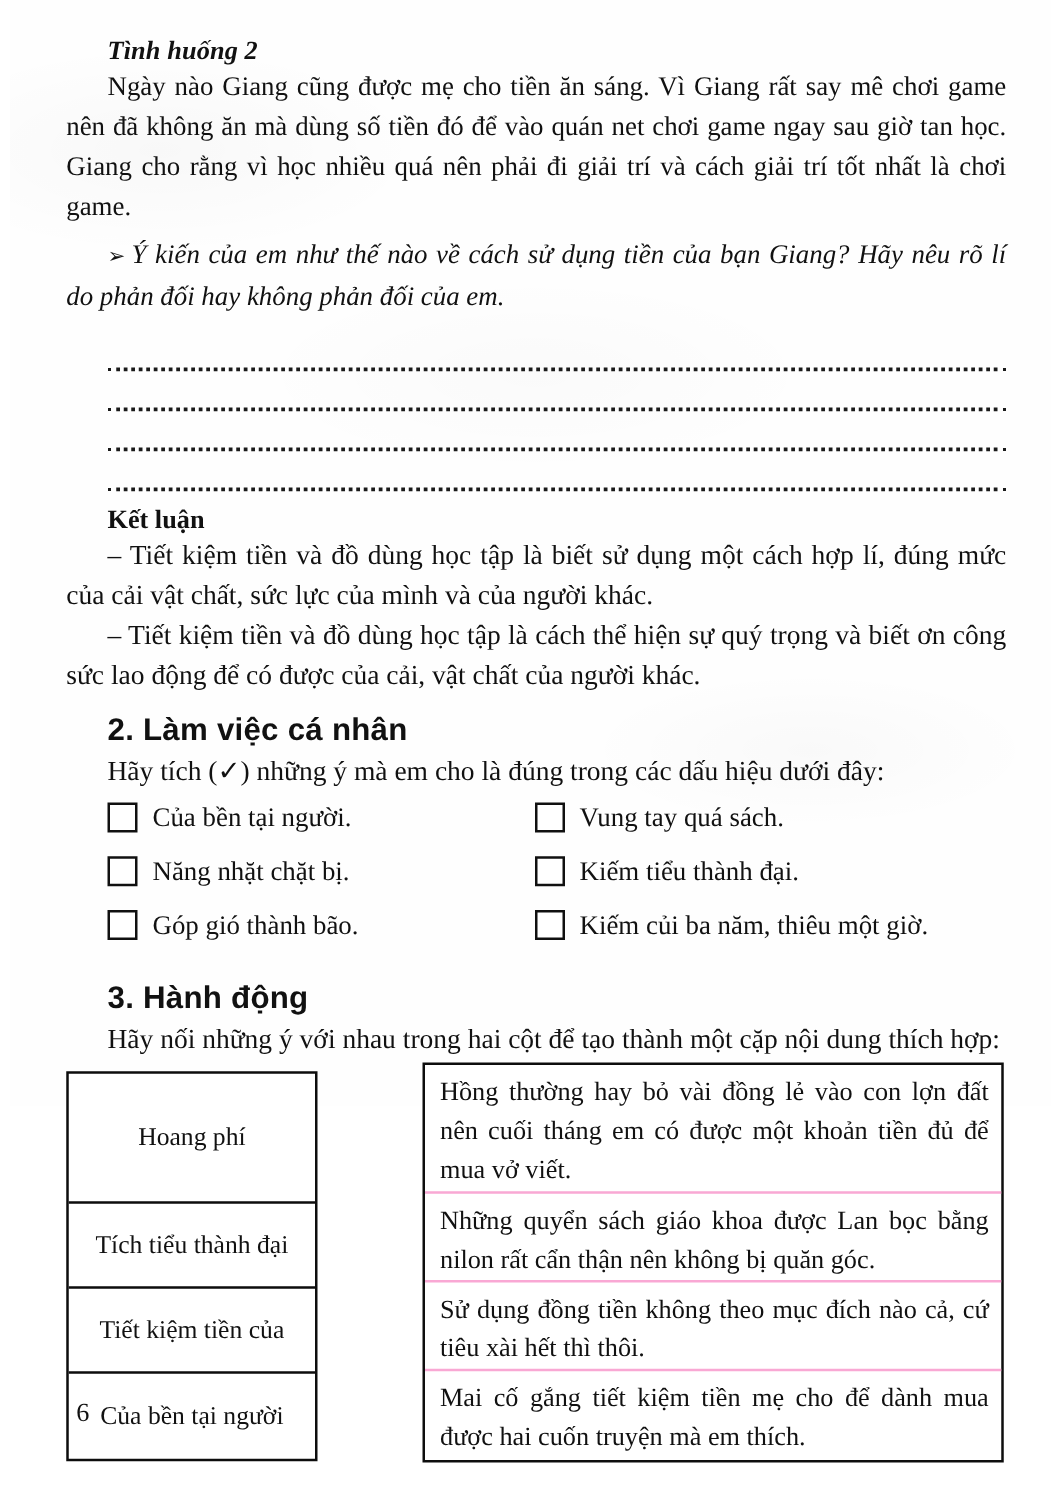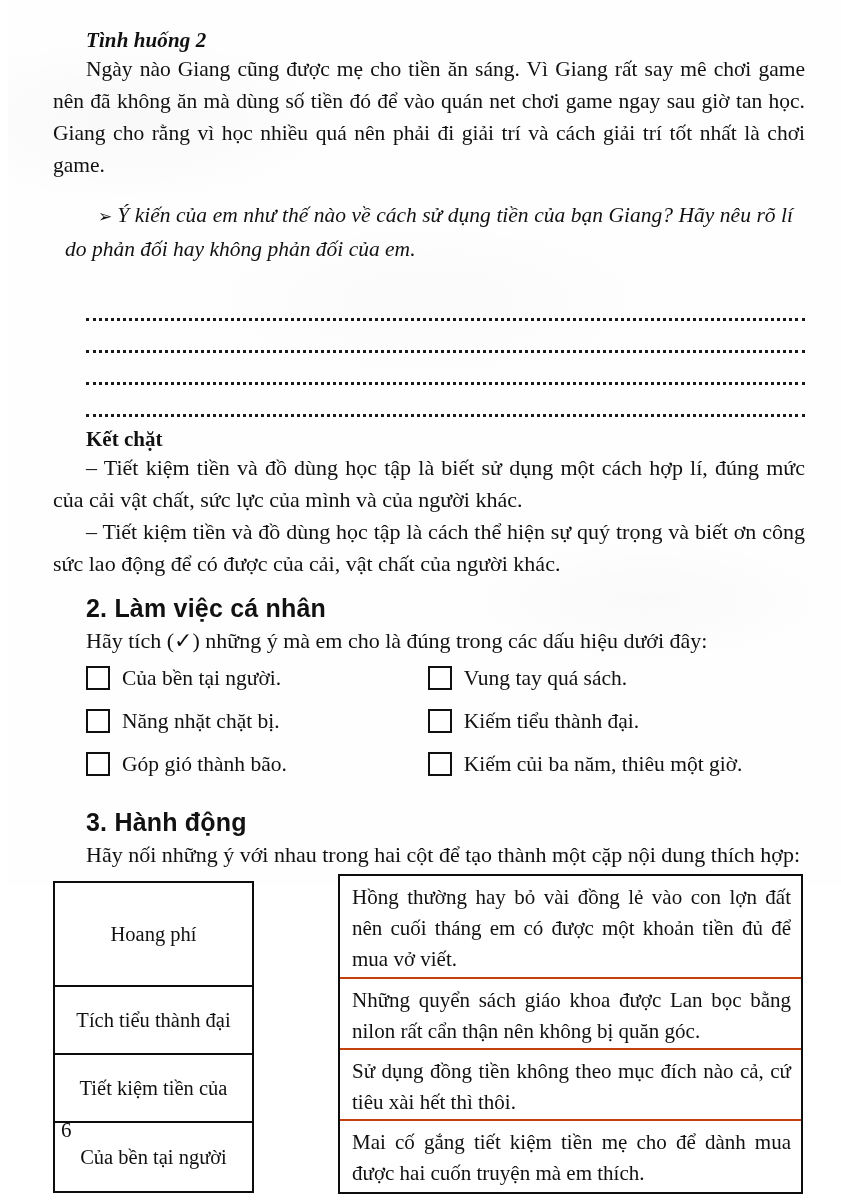--- a/index.html
+++ b/index.html
@@ -77,21 +77,21 @@
   p.dash {
     font-size: 22px;
     line-height: 32px;
     margin: 0;
     text-align: justify;
     text-indent: 33px;
   }
   p.quest {
     font-size: 21.5px;
     line-height: 33px;
-    margin: 12px;
+    margin: 0;
     font-style: italic;
     text-align: justify;
     text-indent: 33px;
     padding-top: 6px;
   }
   p.instr {
     font-size: 22px;
     line-height: 32px;
     margin: 0;
     text-indent: 33px;
@@ -177,21 +177,21 @@
     align-items: center;
     justify-content: center;
     box-sizing: border-box;
     padding: 0 6px;
   }
   .lcell:last-child { border-bottom: none; border-radius: 14px; }
   .lcell.tall { height: 104px; }
   .lcell.short { height: 68px; }
 
   .rcell {
-    border-bottom: 2px solid #c2410c;
+    border-bottom: 2px solid #f9a8d4;
     font-size: 21px;
     line-height: 31px;
     box-sizing: border-box;
     padding: 6px 10px 7px 12px;
     text-align: justify;
     text-align-last: left;
   }
   .rcell:last-child { border-bottom: none; }
   .rcell.three { height: 103px; }
   .rcell.two { height: 71px; }
@@ -216,21 +216,21 @@
 
     <p class="quest"><span class="arrow">➢</span><span>Ý kiến của em như thế nào về cách sử dụng tiền của bạn Giang? Hãy nêu rõ lí do phản đối hay không phản đối của em.</span></p>
 
     <div class="dotlines">
       <div class="dotline"></div>
       <div class="dotline"></div>
       <div class="dotline"></div>
       <div class="dotline"></div>
     </div>
 
-    <h3 class="h-conclusion">Kết chặt</h3>
+    <h3 class="h-conclusion">Kết luận</h3>
     <p class="dash">– Tiết kiệm tiền và đồ dùng học tập là biết sử dụng một cách hợp lí, đúng mức của cải vật chất, sức lực của mình và của người khác.</p>
     <p class="dash">– Tiết kiệm tiền và đồ dùng học tập là cách thể hiện sự quý trọng và biết ơn công sức lao động để có được của cải, vật chất của người khác.</p>
 
     <h3 class="h-section">2. Làm việc cá nhân</h3>
     <p class="instr">Hãy tích (✓) những ý mà em cho là đúng trong các dấu hiệu dưới đây:</p>
 
     <div class="checkgrid">
       <div class="checkrow">
         <div class="checkcell col1">
           <span class="cbox"></span>

